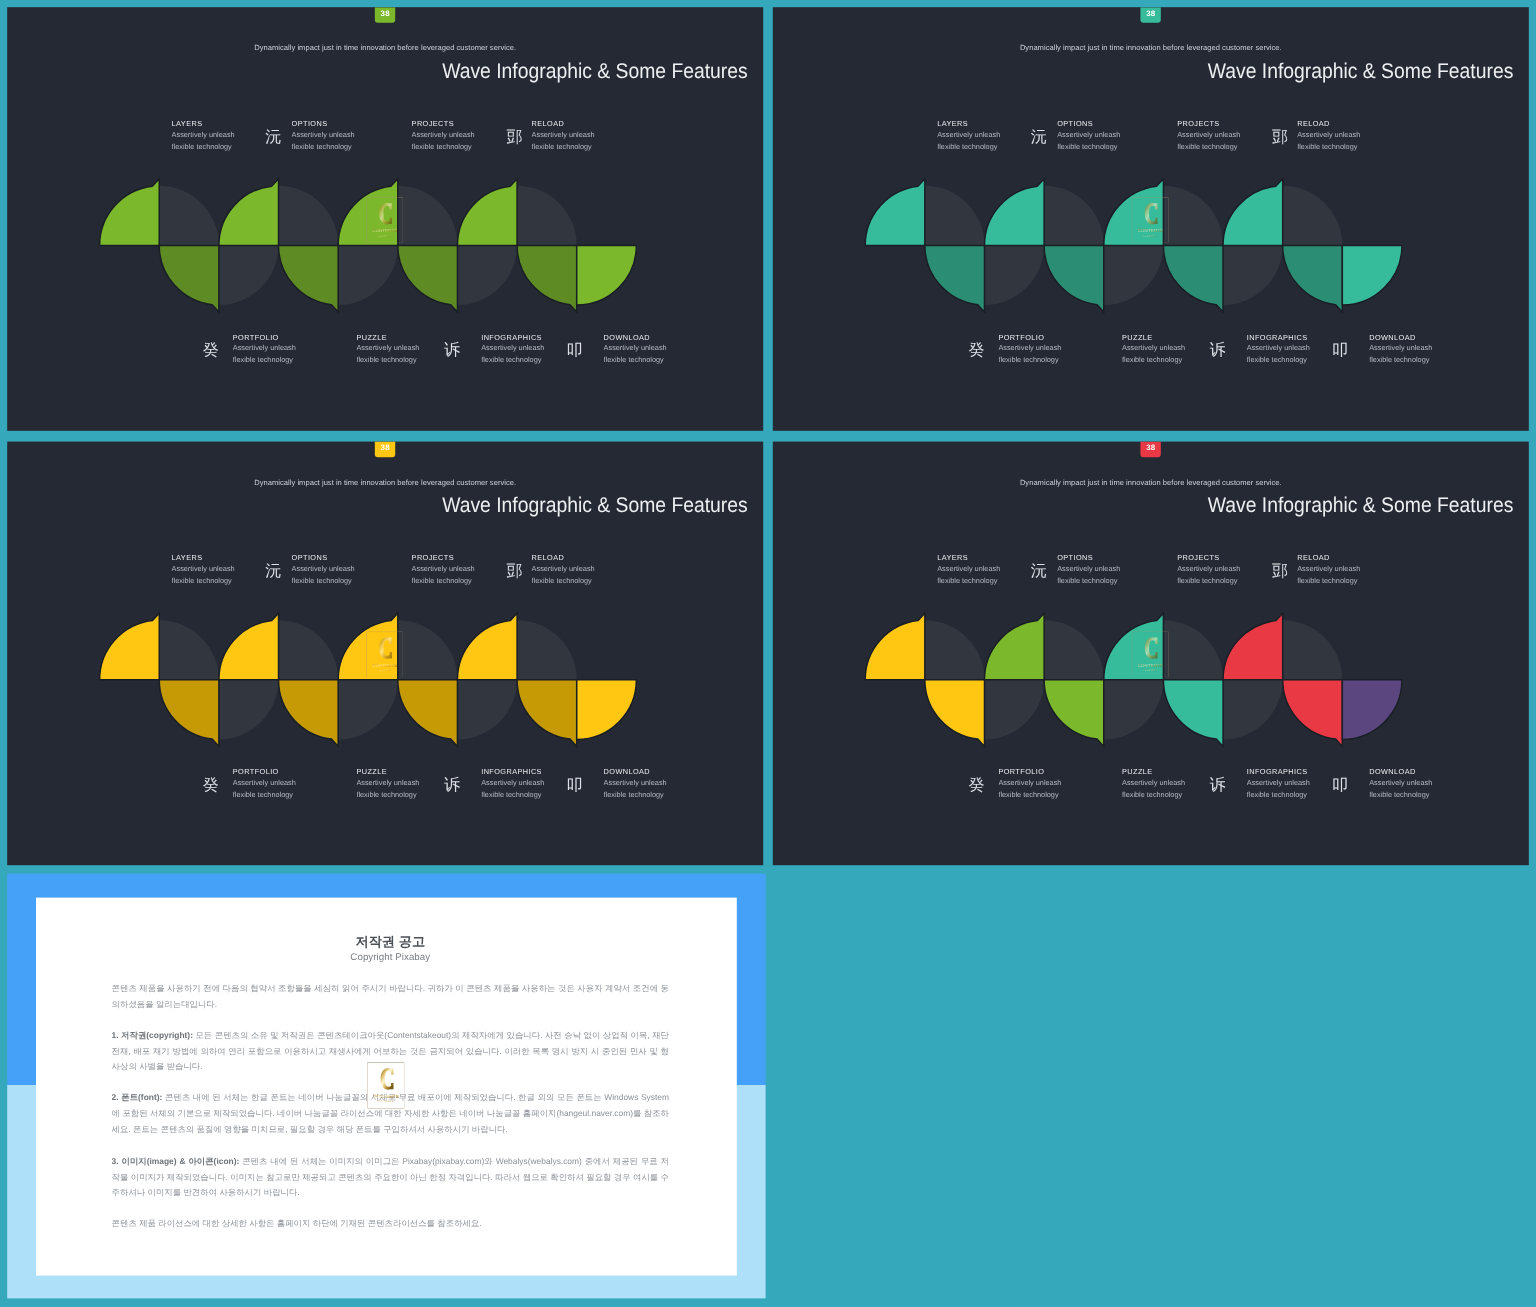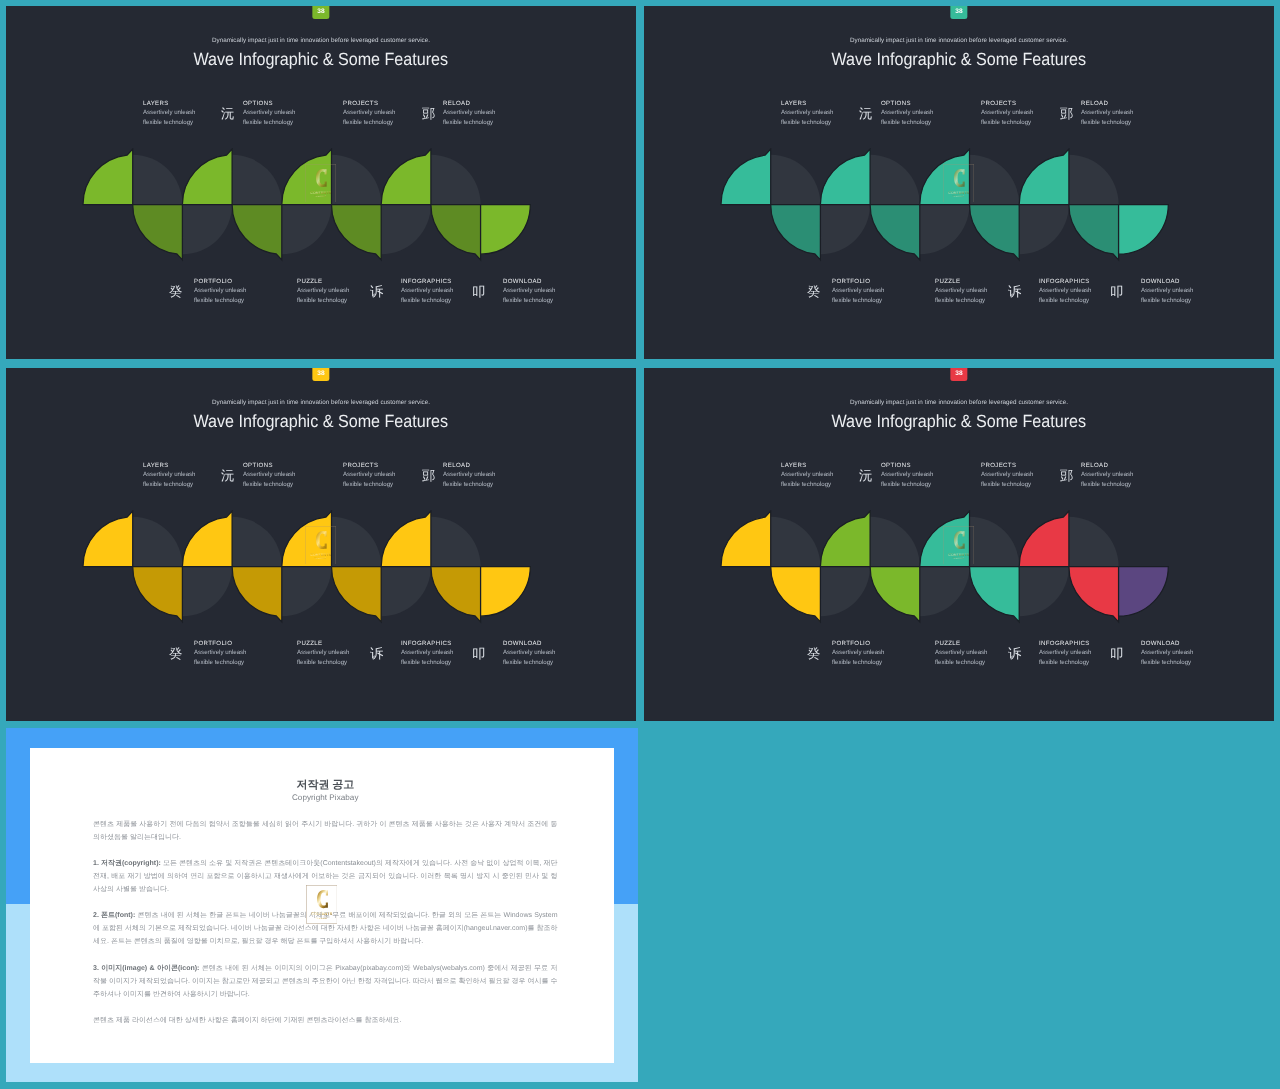--- a/index.html
+++ b/index.html
@@ -9,40 +9,40 @@
   #root{position:absolute;inset:0;}
   .slide{position:absolute;background:#252933;overflow:hidden;}
 
   .badge{position:absolute;top:0;left:50%;transform:translateX(-50%);
          border-radius:0 0 2.5px 2.5px;color:#fff;font-size:6.6px;line-height:12.8px;height:12.8px;
          min-width:17.3px;padding:0 3px;text-align:center;font-weight:700;letter-spacing:.2px;box-sizing:border-box;}
 
   .subtitle{position:absolute;left:0;top:30.4px;width:100%;text-align:center;color:#ccd1d8;
             font-size:6.3px;line-height:9px;letter-spacing:.02px;}
 
-  .title{position:absolute;left:0;top:40.5px;width:100%;text-align:center;}
+  .title{position:absolute;left:0;top:40.5px;width:100%;text-align:right;}
   .title-in{display:inline-block;color:#edeff2;font-size:17.7px;line-height:24px;font-weight:400;
             transform:scaleX(.911);transform-origin:center;white-space:nowrap;}
 
   .item{position:absolute;width:80px;}
   .it-h{color:#edeff2;font-size:6.1px;letter-spacing:.35px;line-height:9.3px;font-weight:400;white-space:nowrap;}
   .it-b{color:#b4bbc5;font-size:6.1px;line-height:9.3px;white-space:nowrap;}
   .ic{position:absolute;color:#dee2e8;font-size:13.4px;line-height:14px;
       font-family:"DejaVu Sans",sans-serif;white-space:nowrap;}
 
   .wave{position:absolute;}
   .wm{position:absolute;}
 
   
   .cpanel{position:absolute;left:6px;top:728px;width:632px;height:354px;
           background:linear-gradient(to bottom,#45a1f7 0,#45a1f7 176px,#aee0fa 176px,#aee0fa 100%);}
   .ccard{position:absolute;left:24px;top:20px;width:584px;height:315px;background:#fff;}
   .cinner{position:absolute;left:62.5px;top:30px;width:464.5px;color:#8b9096;font-size:7px;line-height:13.1px;
           text-align:justify;}
-  .c-h1{text-align:center;font-size:11px;line-height:14px;font-weight:700;color:#4b5056;letter-spacing:0;font-family:Liberation Serif, serif;}
+  .c-h1{text-align:center;font-size:11px;line-height:14px;font-weight:700;color:#4b5056;letter-spacing:0;}
   .c-h2{text-align:center;font-size:8.1px;line-height:12px;color:#797e84;letter-spacing:.05px;margin-bottom:13.5px;
         font-weight:400;}
   .c-p{margin-bottom:13.1px;}
   .c-b{font-weight:700;color:#6e7378;}
 </style>
 </head>
 <body>
 
 <div id="root">
     <div class="slide" style="left: 6px; top: 6px; width: 630px; height: 353px;">

